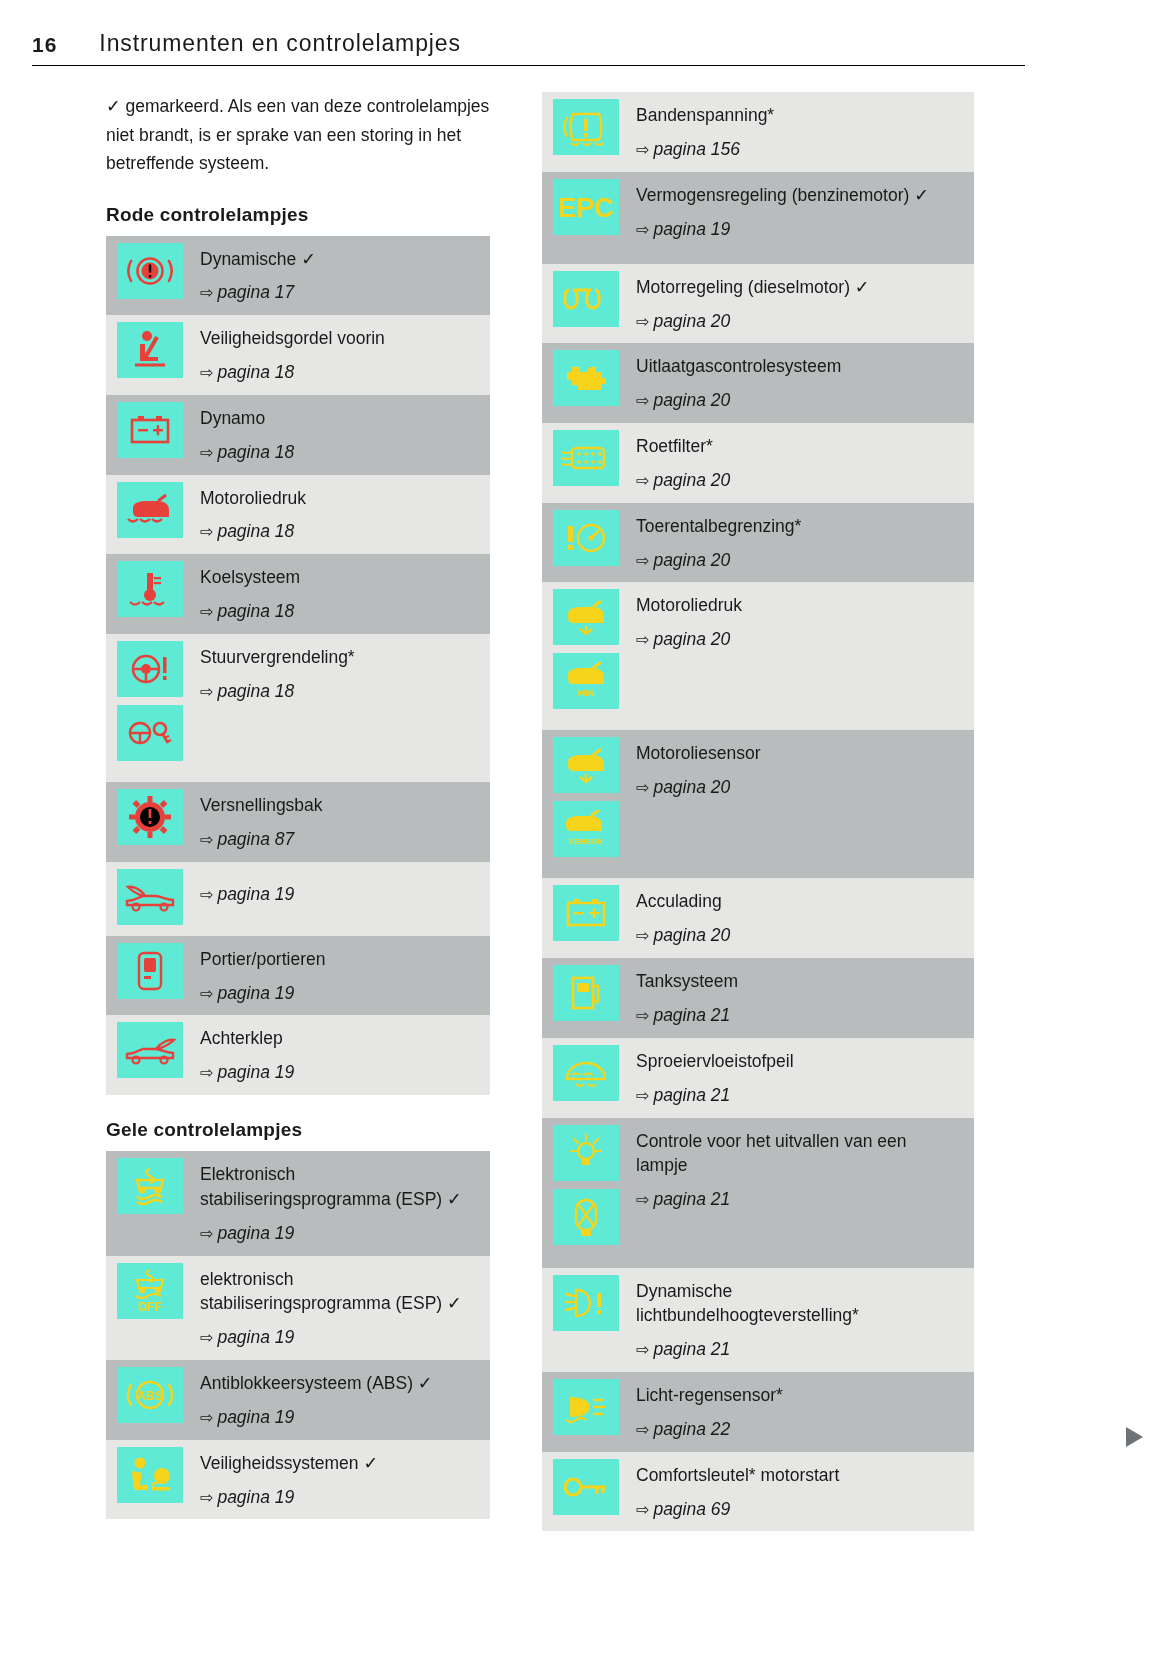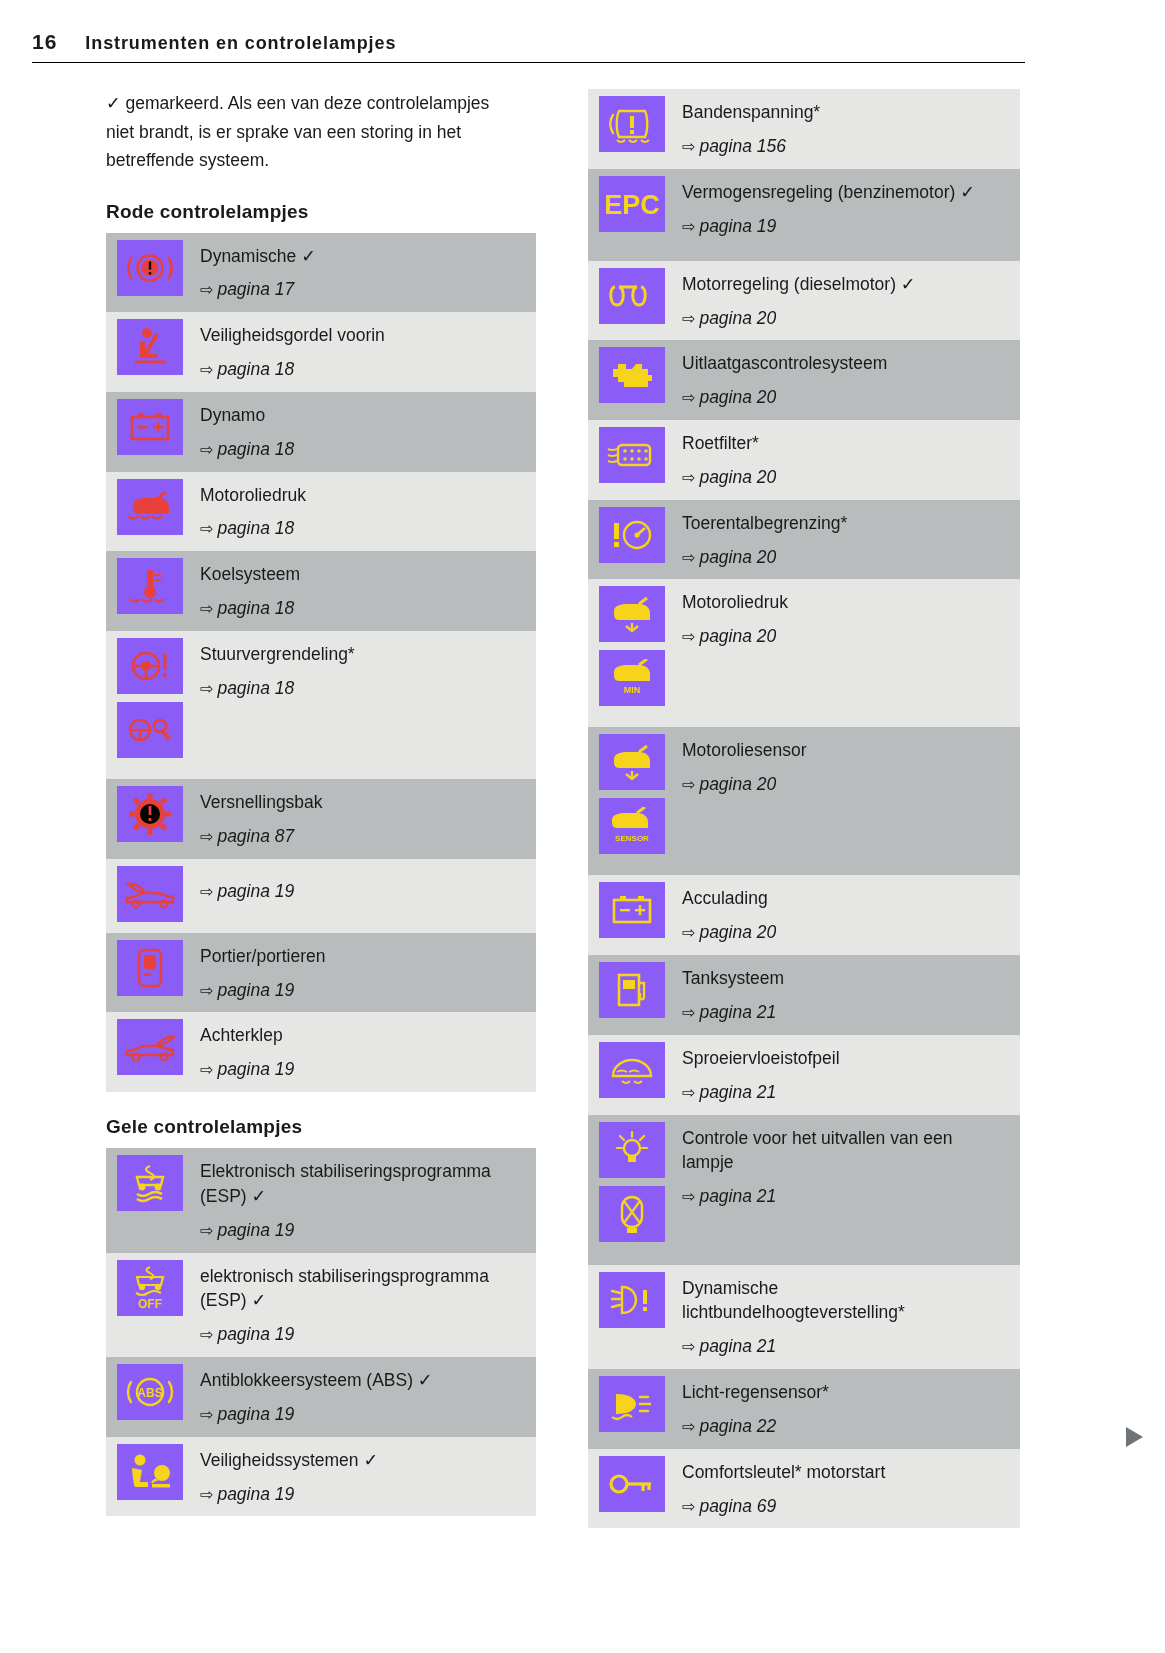--- a/index.html
+++ b/index.html
@@ -19,45 +19,45 @@
     position: relative;
     width: 1165px;
     height: 1653px;
     box-sizing: border-box;
     padding: 30px 60px 0 32px;
   }
   
   .header {
     display: flex;
     align-items: flex-end;
-    gap: 28px;
+    gap: 42px;
     border-bottom: 1.5px solid #000;
     padding-bottom: 8px;
     margin-left: 0px;
     margin-right: 80px;
   }
   .page-number {
     font-size: 21px;
     font-weight: bold;
     letter-spacing: 1px;
   }
   .header-title {
-    font-size: 18px;
-    font-weight: bold;
+    font-size: 23px;
+    font-weight: normal;
     letter-spacing: 0.9px;
   }
   
   .columns {
     display: flex;
     gap: 52px;
     margin-top: 26px;
     padding-left: 74px;
   }
   .col {
-    width: 430px;
+    width: 384px;
   }
   .col.right { width: 432px; }
   .intro {
     font-size: 17.5px;
     line-height: 1.63;
     margin: 0 0 26px 0;
     width: 395px;
   }
   h2.section {
     font-size: 19px;
@@ -105,21 +105,21 @@
     content: "\21E8";
     font-style: normal;
     margin-right: 4px;
     font-size: 16px;
   }
 
   
   .ico {
     width: 66px;
     height: 56px;
-    background: #8b5cf6;
+    background: #5eead4;
     display: flex;
     align-items: center;
     justify-content: center;
     box-sizing: border-box;
   }
   .ico svg { display: block; }
 
   
   .turnmark {
     position: absolute;

